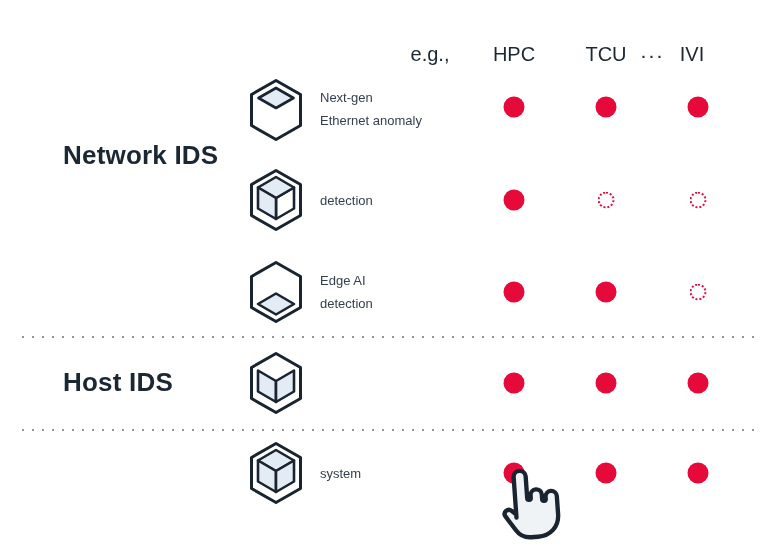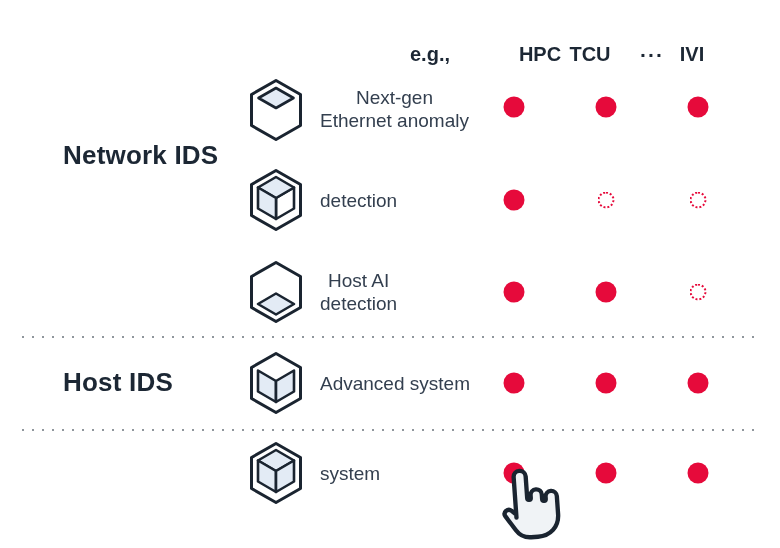--- a/index.html
+++ b/index.html
@@ -11,31 +11,31 @@
     --separator:#8f969c;
     --cursor-fill:#f0f3f6;
   }
   html,body{margin:0;padding:0;background:#fff;}
   .canvas{
     position:relative;width:780px;height:548px;background:#ffffff;
     font-family:"Liberation Sans",sans-serif;overflow:hidden;
   }
   .hdr{
     position:absolute;top:43px;transform:translateX(-50%);
-    font-weight:bold;font-size:20px;color:var(--text-strong);white-space:nowrap;
+    font-weight:normal;font-size:20px;color:var(--text-strong);white-space:nowrap;
   }
   .hdr-ellipsis{font-size:21px;letter-spacing:1px;}
   .section-label{
     position:absolute;left:63px;font-weight:bold;font-size:26px;
     color:var(--text-strong);white-space:nowrap;letter-spacing:0.2px;
   }
   .row-icon{position:absolute;left:248px;width:56px;height:64px;}
   .row-text{
     position:absolute;left:320px;transform:translateY(-50%);
-    font-size:19px;line-height:23px;color:var(--text-body);white-space:nowrap;text-align:center;
+    font-size:13px;line-height:23px;color:var(--text-body);white-space:nowrap;
   }
   .dot{
     position:absolute;width:21px;height:21px;border-radius:50%;
     background:var(--accent-red);transform:translate(-50%,-50%);
   }
   .dot.dot-dotted{
     width:13px;height:13px;background:transparent;
     border:2px dotted var(--accent-red);
   }
   .separator{
@@ -44,22 +44,22 @@
   }
   .cursor-hand{position:absolute;left:497px;top:464px;width:68px;height:82px;transform:rotate(-4deg);}
   svg{display:block;}
 </style>
 </head>
 <body>
 
 <div class="canvas">
 
   <div class="hdr" style="left:430px">e.g.,</div>
-  <div class="hdr" style="left:540px">HPC</div>
-  <div class="hdr" style="left:590px">TCU</div>
+  <div class="hdr" style="left:514px">HPC</div>
+  <div class="hdr" style="left:606px">TCU</div>
   <div class="hdr hdr-ellipsis" style="left:652px">···</div>
   <div class="hdr" style="left:692px">IVI</div>
 
   <div class="section-label" style="top:140px">Network IDS</div>
   <div class="section-label" style="top:367px">Host IDS</div>
 
   <div class="separator" style="top:336px"></div>
   <div class="separator" style="top:429px"></div>
 
   <div class="row-icon" style="top:78px">
@@ -91,36 +91,35 @@
   <div class="dot dot-dotted" style="left:606px;top:200px"></div>
   <div class="dot dot-dotted" style="left:698px;top:200px"></div>
 
   <div class="row-icon" style="top:260px">
     <svg viewBox="0 0 56 64" width="56" height="64">
       <polygon points="28,2.5 52.5,16.5 52.5,47.5 28,61.5 3.5,47.5 3.5,16.5" fill="none" stroke="var(--icon-stroke)" stroke-width="3" stroke-linejoin="round"></polygon>
       <polygon points="28,33.5 46,44 28,54.5 10,44" fill="var(--icon-fill)" stroke="var(--icon-stroke)" stroke-width="2.6" stroke-linejoin="round"></polygon>
     </svg>
   </div>
   <div class="row-text" style="top:292px">
-    <div>Host AI</div>
+    <div>Edge AI</div>
     <div>detection</div>
   </div>
   <div class="dot dot-filled" style="left:514px;top:292px"></div>
   <div class="dot dot-filled" style="left:606px;top:292px"></div>
   <div class="dot dot-dotted" style="left:698px;top:292px"></div>
 
   <div class="row-icon" style="top:351px">
     <svg viewBox="0 0 56 64" width="56" height="64">
       <polygon points="28,2.5 52.5,16.5 52.5,47.5 28,61.5 3.5,47.5 3.5,16.5" fill="none" stroke="var(--icon-stroke)" stroke-width="3" stroke-linejoin="round"></polygon>
       <polygon points="10,19.5 28,30 28,51 10,40.5" fill="var(--icon-fill)" stroke="var(--icon-stroke)" stroke-width="2.6" stroke-linejoin="round"></polygon>
       <polygon points="46,19.5 28,30 28,51 46,40.5" fill="var(--icon-fill)" stroke="var(--icon-stroke)" stroke-width="2.6" stroke-linejoin="round"></polygon>
     </svg>
   </div>
   <div class="row-text" style="top:383px">
-    <div>Advanced system</div>
   </div>
   <div class="dot dot-filled" style="left:514px;top:383px"></div>
   <div class="dot dot-filled" style="left:606px;top:383px"></div>
   <div class="dot dot-filled" style="left:698px;top:383px"></div>
 
   <div class="row-icon" style="top:441px">
     <svg viewBox="0 0 56 64" width="56" height="64">
       <polygon points="28,2.5 52.5,16.5 52.5,47.5 28,61.5 3.5,47.5 3.5,16.5" fill="none" stroke="var(--icon-stroke)" stroke-width="3" stroke-linejoin="round"></polygon>
       <polygon points="28,9 46,19.5 28,30 10,19.5" fill="var(--icon-fill)" stroke="var(--icon-stroke)" stroke-width="2.6" stroke-linejoin="round"></polygon>
       <polygon points="10,19.5 28,30 28,51 10,40.5" fill="var(--icon-fill)" stroke="var(--icon-stroke)" stroke-width="2.6" stroke-linejoin="round"></polygon>

